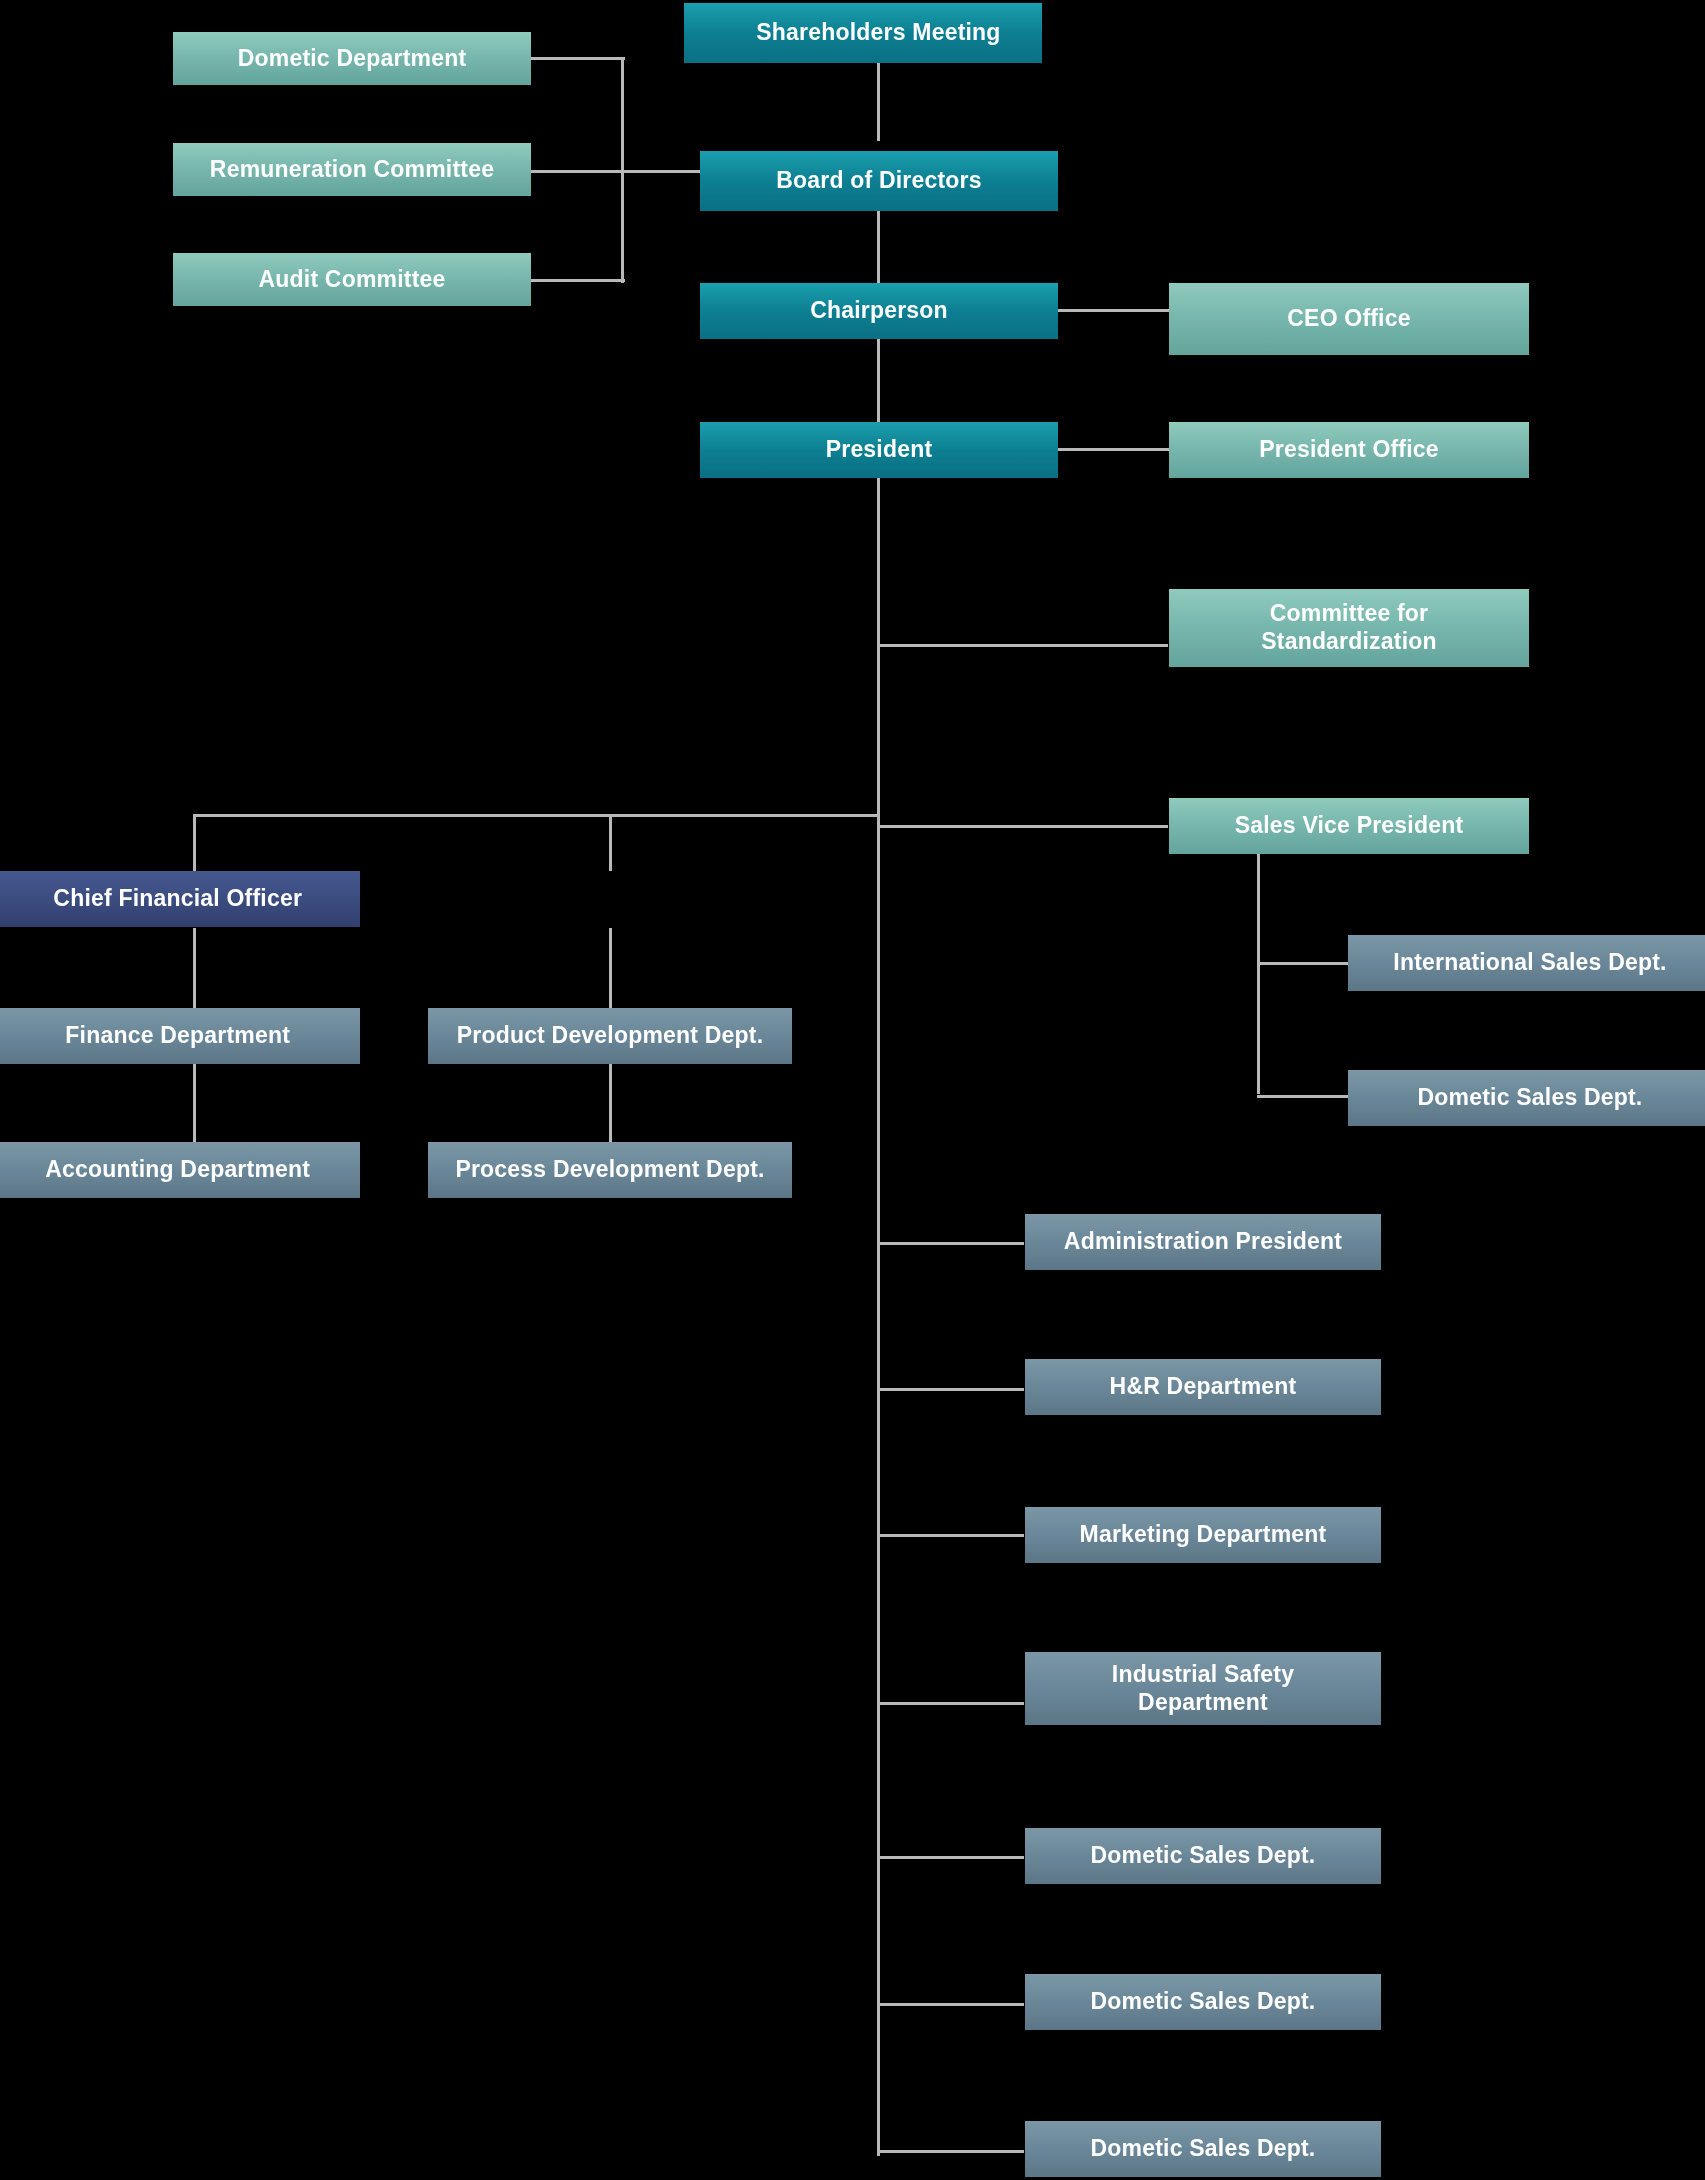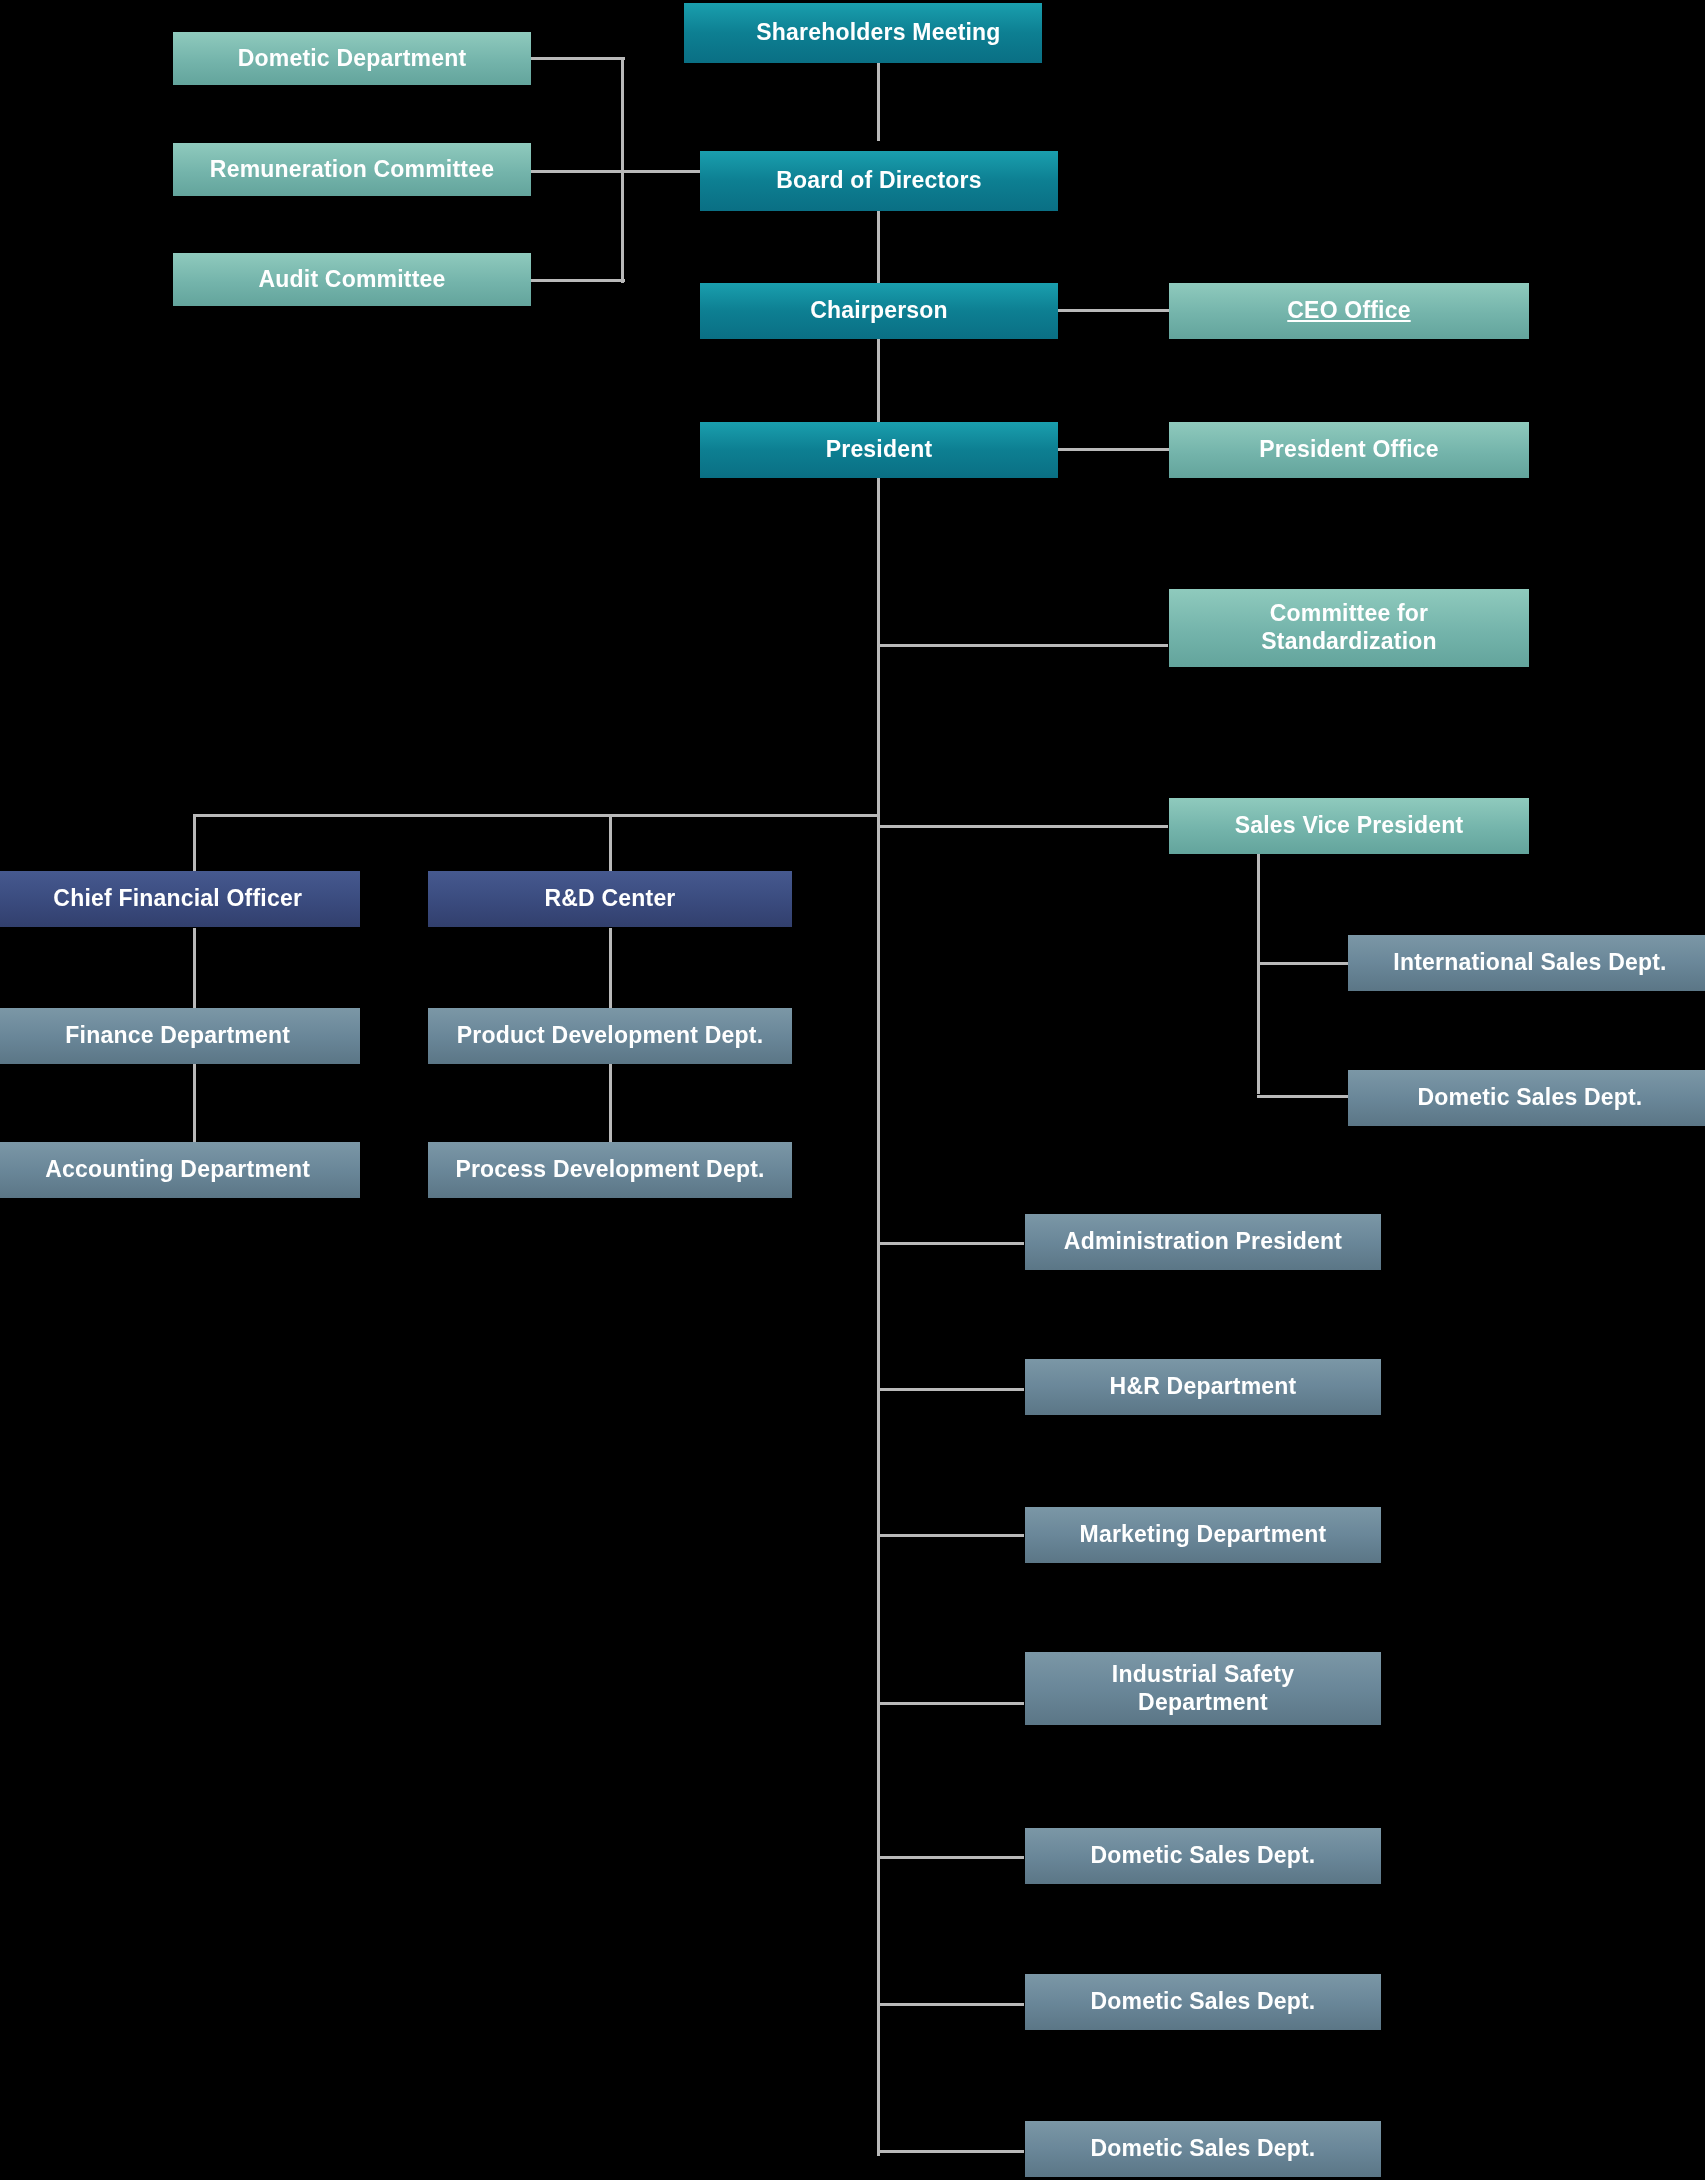--- a/index.html
+++ b/index.html
@@ -76,28 +76,27 @@
     <div class="conn h" style="left: 877px; top: 1702px; width: 147px;"></div>
     <div class="conn h" style="left: 877px; top: 1856px; width: 147px;"></div>
     <div class="conn h" style="left: 877px; top: 2003px; width: 147px;"></div>
     <div class="conn h" style="left: 877px; top: 2150px; width: 147px;"></div>
     <div class="node" style="left: 684px; top: 2.6px; width: 358px; height: 60px; background: linear-gradient(rgb(26, 159, 174) 0%, rgb(13, 127, 146) 50%, rgb(10, 111, 132) 100%); white-space: pre-line; padding-left: 36px;">Shareholders Meeting</div>
     <div class="node" style="left: 173px; top: 32px; width: 358px; height: 53px; background: linear-gradient(rgb(143, 202, 189) 0%, rgb(116, 180, 171) 55%, rgb(99, 164, 156) 100%); white-space: pre-line;">Dometic Department</div>
     <div class="node" style="left: 700px; top: 141px; width: 358px; height: 60px; background: linear-gradient(rgb(26, 159, 174) 0%, rgb(13, 127, 146) 50%, rgb(10, 111, 132) 100%); white-space: pre-line; margin-top: 10px;">Board of  Directors</div>
     <div class="node" style="left: 173px; top: 143px; width: 358px; height: 53px; background: linear-gradient(rgb(143, 202, 189) 0%, rgb(116, 180, 171) 55%, rgb(99, 164, 156) 100%); white-space: pre-line;">Remuneration Committee</div>
     <div class="node" style="left: 173px; top: 253px; width: 358px; height: 53px; background: linear-gradient(rgb(143, 202, 189) 0%, rgb(116, 180, 171) 55%, rgb(99, 164, 156) 100%); white-space: pre-line;">Audit Committee</div>
     <div class="node" style="left: 700px; top: 283px; width: 358px; height: 56px; background: linear-gradient(rgb(26, 159, 174) 0%, rgb(13, 127, 146) 50%, rgb(10, 111, 132) 100%); white-space: pre-line;">Chairperson</div>
-    <div class="node" style="left: 1169px; top: 283px; width: 360px; height: 56px; background: linear-gradient(rgb(143, 202, 189) 0%, rgb(116, 180, 171) 55%, rgb(99, 164, 156) 100%); white-space: pre-line; text-decoration: underline;">CEO Office</div>
+    <div class="node" style="left: 1169px; top: 283px; width: 360px; height: 72px; background: linear-gradient(rgb(143, 202, 189) 0%, rgb(116, 180, 171) 55%, rgb(99, 164, 156) 100%); white-space: pre-line;">CEO Office</div>
     <div class="node" style="left: 700px; top: 422px; width: 358px; height: 56px; background: linear-gradient(rgb(26, 159, 174) 0%, rgb(13, 127, 146) 50%, rgb(10, 111, 132) 100%); white-space: pre-line;">President</div>
     <div class="node" style="left: 1169px; top: 422px; width: 360px; height: 56px; background: linear-gradient(rgb(143, 202, 189) 0%, rgb(116, 180, 171) 55%, rgb(99, 164, 156) 100%); white-space: pre-line;">President Office</div>
     <div class="node" style="left: 1169px; top: 589px; width: 360px; height: 78px; background: linear-gradient(rgb(143, 202, 189) 0%, rgb(116, 180, 171) 55%, rgb(99, 164, 156) 100%); white-space: pre-line;">Committee for
 Standardization</div>
     <div class="node" style="left: 1169px; top: 798px; width: 360px; height: 56px; background: linear-gradient(rgb(143, 202, 189) 0%, rgb(116, 180, 171) 55%, rgb(99, 164, 156) 100%); white-space: pre-line;">Sales Vice President</div>
     <div class="node" style="left: -4.3px; top: 871px; width: 364px; height: 56px; background: linear-gradient(rgb(70, 89, 143) 0%, rgb(58, 75, 126) 55%, rgb(50, 63, 109) 100%); white-space: pre-line;">Chief Financial Officer</div>
-    <div class="node" style="left: 428px; top: 871px; width: 364px; height: 56px; background: linear-gradient(rgb(70, 89, 143) 0%, rgb(58, 75, 126) 55%, rgb(50, 63, 109) 100%); white-space: pre-line;">R&amp;D Center</div>
     <div class="node" style="left: 1348px; top: 935px; width: 364px; height: 56px; background: linear-gradient(rgb(123, 151, 166) 0%, rgb(106, 135, 153) 50%, rgb(91, 118, 134) 100%); white-space: pre-line;">International Sales Dept.</div>
     <div class="node" style="left: -4.3px; top: 1008px; width: 364px; height: 56px; background: linear-gradient(rgb(123, 151, 166) 0%, rgb(106, 135, 153) 50%, rgb(91, 118, 134) 100%); white-space: pre-line;">Finance Department</div>
     <div class="node" style="left: 428px; top: 1008px; width: 364px; height: 56px; background: linear-gradient(rgb(123, 151, 166) 0%, rgb(106, 135, 153) 50%, rgb(91, 118, 134) 100%); white-space: pre-line; text-align: right;">Product Development Dept.</div>
     <div class="node" style="left: 1348px; top: 1070px; width: 364px; height: 56px; background: linear-gradient(rgb(123, 151, 166) 0%, rgb(106, 135, 153) 50%, rgb(91, 118, 134) 100%); white-space: pre-line;">Dometic Sales Dept.</div>
     <div class="node" style="left: -4.3px; top: 1142px; width: 364px; height: 56px; background: linear-gradient(rgb(123, 151, 166) 0%, rgb(106, 135, 153) 50%, rgb(91, 118, 134) 100%); white-space: pre-line;">Accounting Department</div>
     <div class="node" style="left: 428px; top: 1142px; width: 364px; height: 56px; background: linear-gradient(rgb(123, 151, 166) 0%, rgb(106, 135, 153) 50%, rgb(91, 118, 134) 100%); white-space: pre-line;">Process Development Dept.</div>
     <div class="node" style="left: 1025px; top: 1214px; width: 356px; height: 56px; background: linear-gradient(rgb(123, 151, 166) 0%, rgb(106, 135, 153) 50%, rgb(91, 118, 134) 100%); white-space: pre-line;">Administration President</div>
     <div class="node" style="left: 1025px; top: 1359px; width: 356px; height: 56px; background: linear-gradient(rgb(123, 151, 166) 0%, rgb(106, 135, 153) 50%, rgb(91, 118, 134) 100%); white-space: pre-line;">H&amp;R Department</div>
     <div class="node" style="left: 1025px; top: 1507px; width: 356px; height: 56px; background: linear-gradient(rgb(123, 151, 166) 0%, rgb(106, 135, 153) 50%, rgb(91, 118, 134) 100%); white-space: pre-line;">Marketing Department</div>
     <div class="node" style="left: 1025px; top: 1652px; width: 356px; height: 73px; background: linear-gradient(rgb(123, 151, 166) 0%, rgb(106, 135, 153) 50%, rgb(91, 118, 134) 100%); white-space: pre-line;">Industrial Safety

